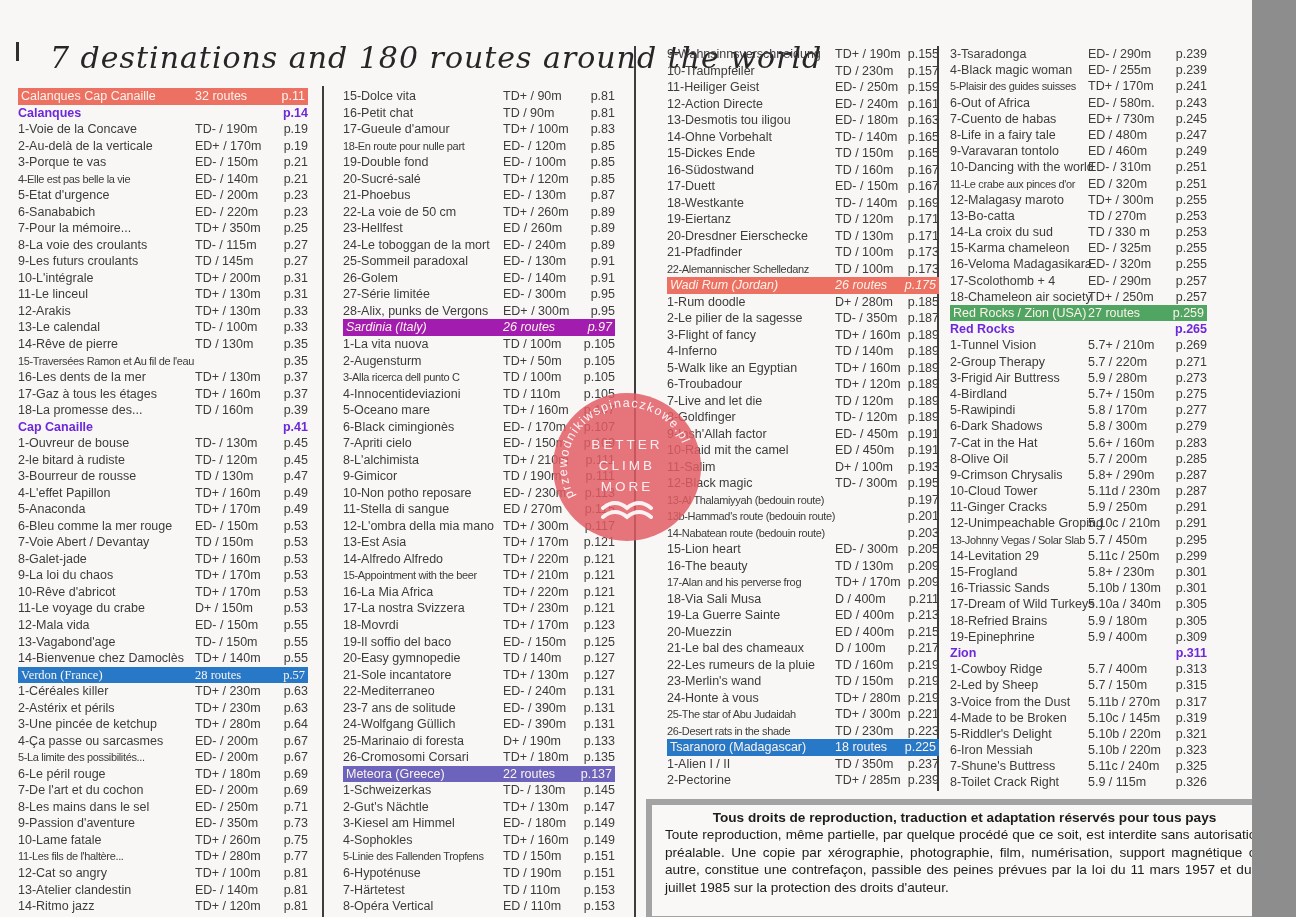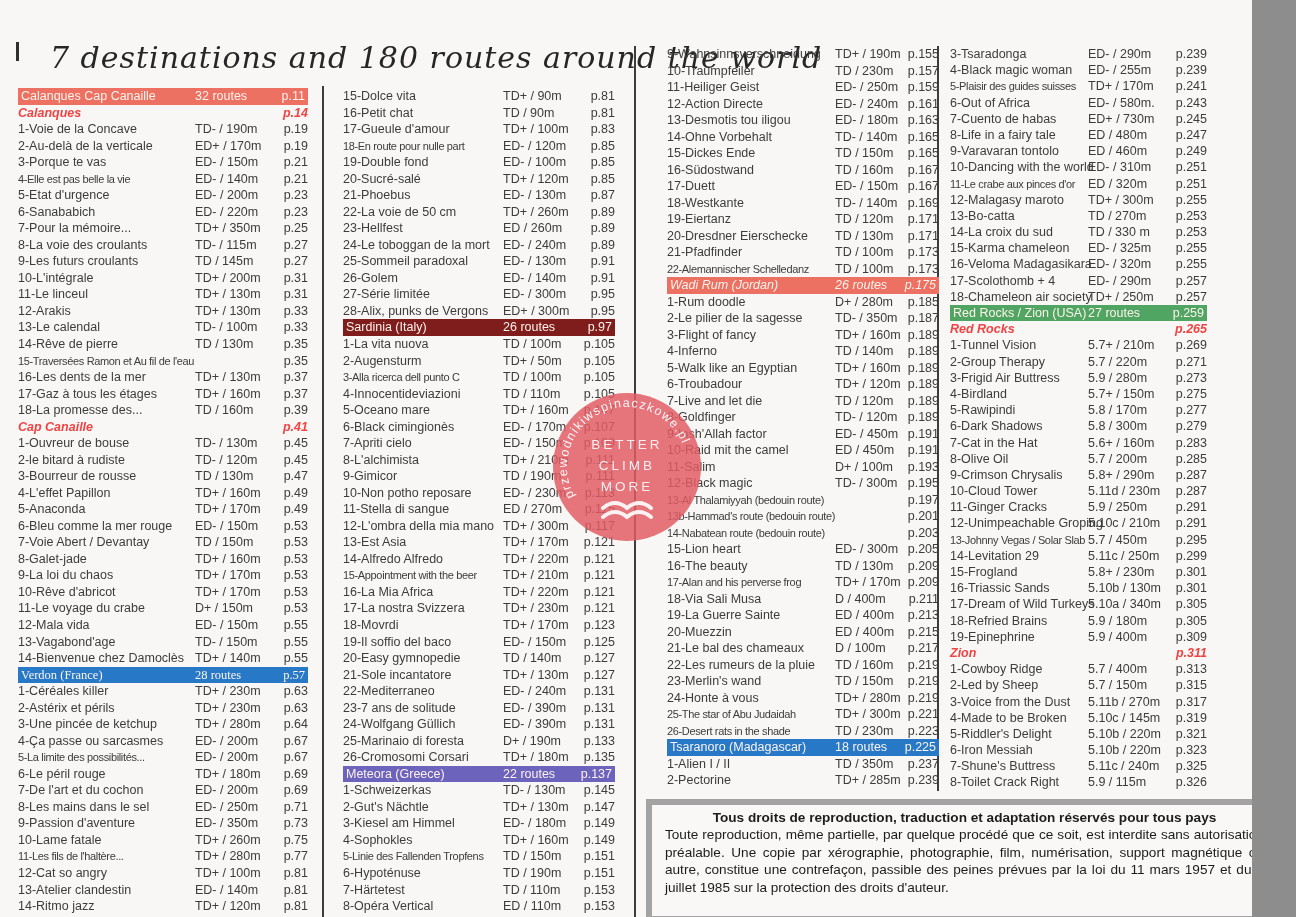--- a/index.html
+++ b/index.html
@@ -16,21 +16,21 @@
   .col{position:absolute;}
   .col1{--rh:16.54px;--gx:177px;left:18px;top:88px;width:290px;}
   .col2{--rh:16.54px;--gx:160px;left:343px;top:88px;width:272px;}
   .col3{--rh:16.50px;--gx:168px;left:643px;top:46px;width:272px;margin-left:24px;}
   .col4{--rh:16.20px;--gx:138px;left:950px;top:46px;width:257px;}
   .row{position:relative;height:var(--rh);line-height:var(--rh);font-size:12.5px;color:#3c3c3c;}
   .row span{position:absolute;top:0;white-space:nowrap;}
   .row .name{left:0;}
   .row .grade{left:var(--gx);}
   .row .page-ref{right:0;text-align:right;}
-  .row.sub{font-weight:bold;color:#ef4444;font-style:italic;}
+  .row.sub{font-weight:bold;color:#6d28d9;}
   .row.section{color:#fdf3eb;}
   .row.section .name{left:3px;}
   .row.section .page-ref{right:3px;}
   .name.tight{font-size:11px;letter-spacing:-0.35px;}
   .copyright{position:absolute;left:646px;top:799px;width:599px;height:101px;
              border:6px solid #a3a3a3;background:#f9f8f6;padding:4px 13px 6px 13px;color:#1c1c1c;}
   .copyright p{margin:0;font-size:13.6px;line-height:17.4px;}
   .c-line{font-weight:bold;text-align:center;}
   .c-body{text-align:justify;}
   .wm{position:absolute;left:551px;top:391px;width:152px;height:152px;}
@@ -366,21 +366,21 @@
       <div class="row route">
         <span class="name">27-Série limitée</span>
         <span class="grade">ED- / 300m</span>
         <span class="page-ref">p.95</span>
       </div>
       <div class="row route">
         <span class="name">28-Alix, punks de Vergons</span>
         <span class="grade">ED+ / 300m</span>
         <span class="page-ref">p.95</span>
       </div>
-      <div class="row section" style="background: #7f1d1d;">
+      <div class="row section" style="background: #a21caf; font-style: italic;">
         <span class="name">Sardinia (Italy)</span>
         <span class="grade">26 routes</span>
         <span class="page-ref">p.97</span>
       </div>
       <div class="row route">
         <span class="name">1-La vita nuova</span>
         <span class="grade">TD / 100m</span>
         <span class="page-ref">p.105</span>
       </div>
       <div class="row route">

